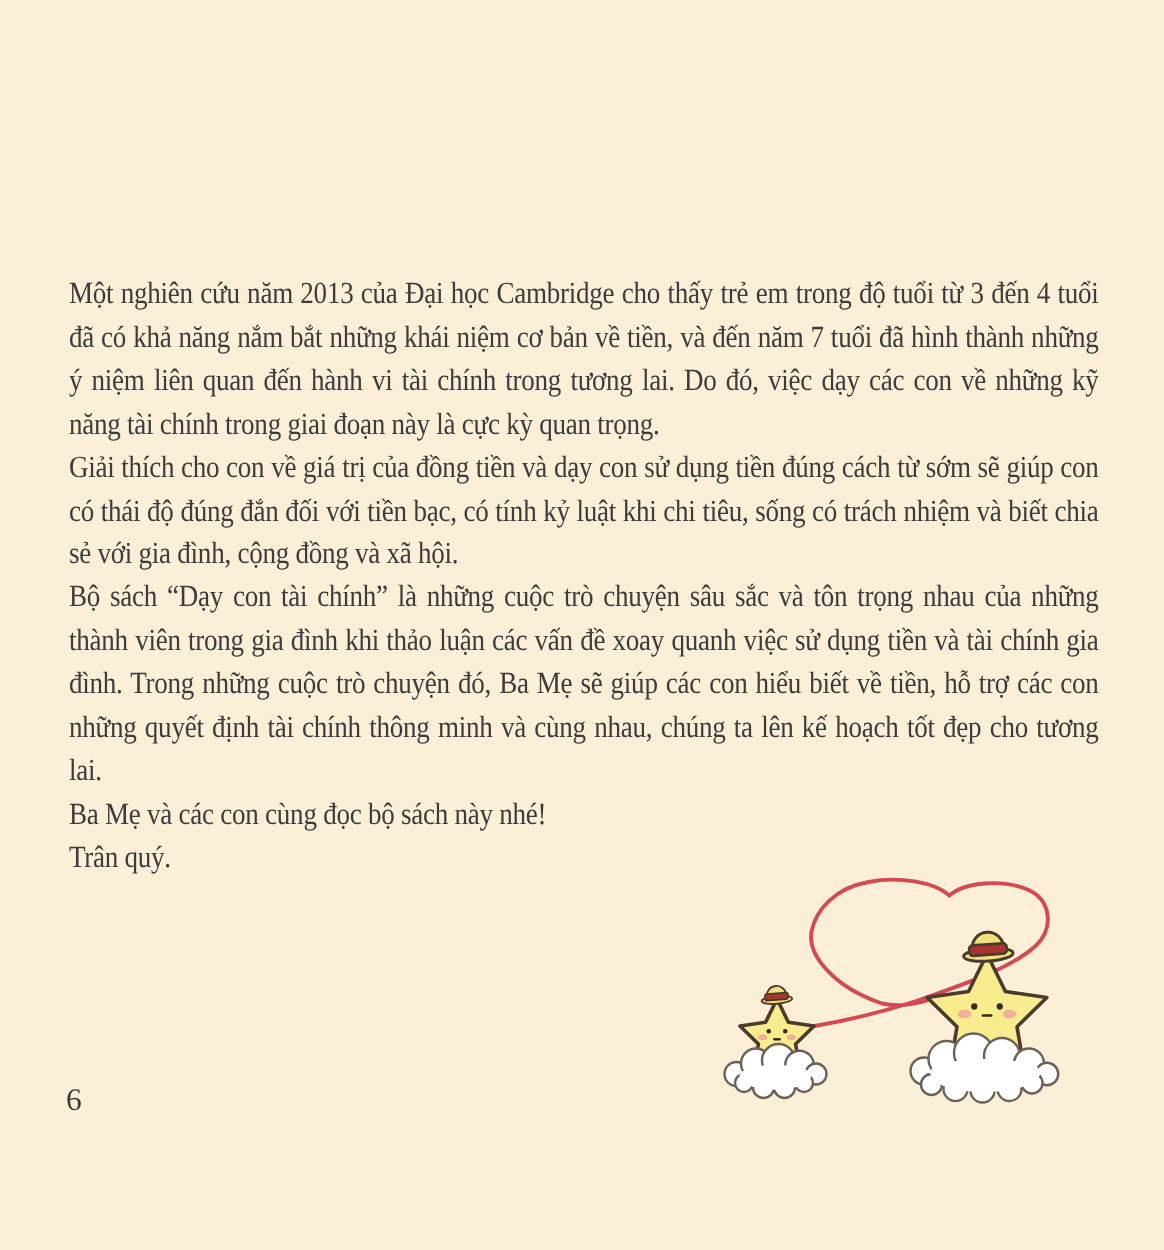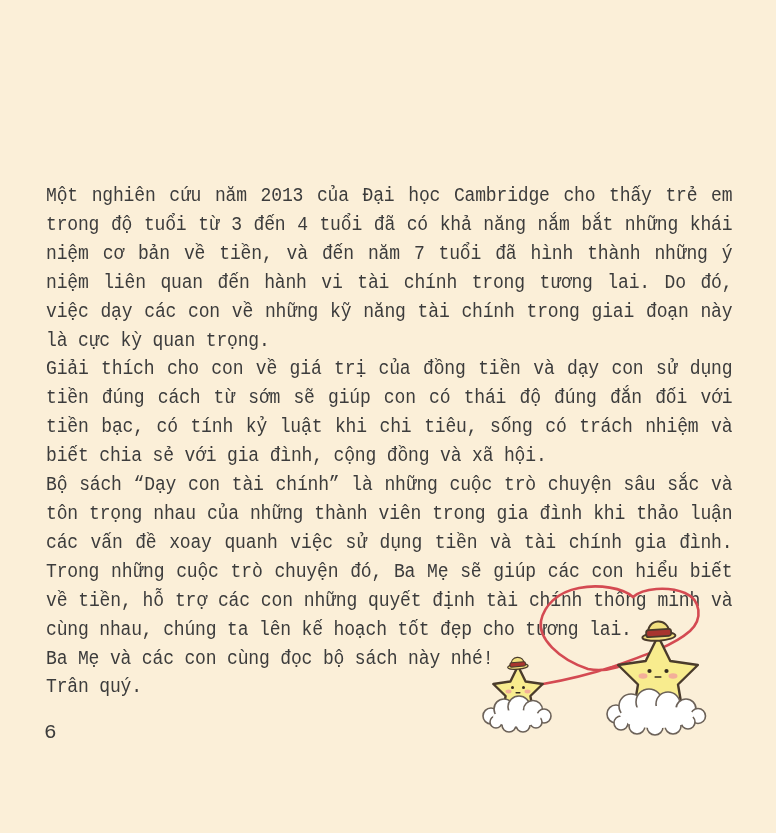--- a/index.html
+++ b/index.html
@@ -13,21 +13,21 @@
     --cheek-pink:#F2A49B;
     --cloud-fill:#FFFFFF;
     --cloud-outline:#6B6158;
   }
   html,body{margin:0;padding:0;background:var(--background);}
   .page{
     position:relative;
     width:776px;height:833px;
     background:var(--background);
     overflow:hidden;
-    font-family:Liberation Mono, monospace;
+    font-family:Liberation Serif, serif;
     color:var(--text);
   }
   .text-block{
     position:absolute;
     left:46px;top:182px;
     width:780px;
     transform:scaleX(0.88);
     transform-origin:0 0;
     font-size:20.5px;
     line-height:28.9px;

